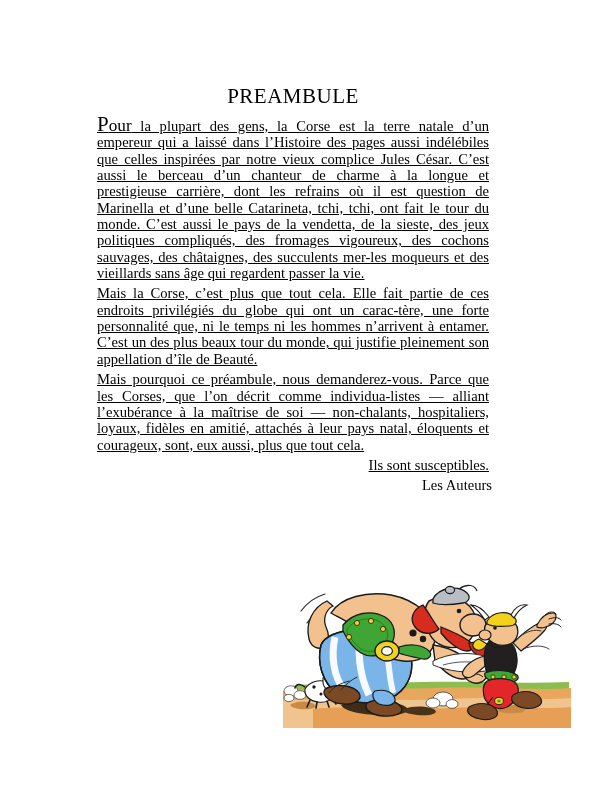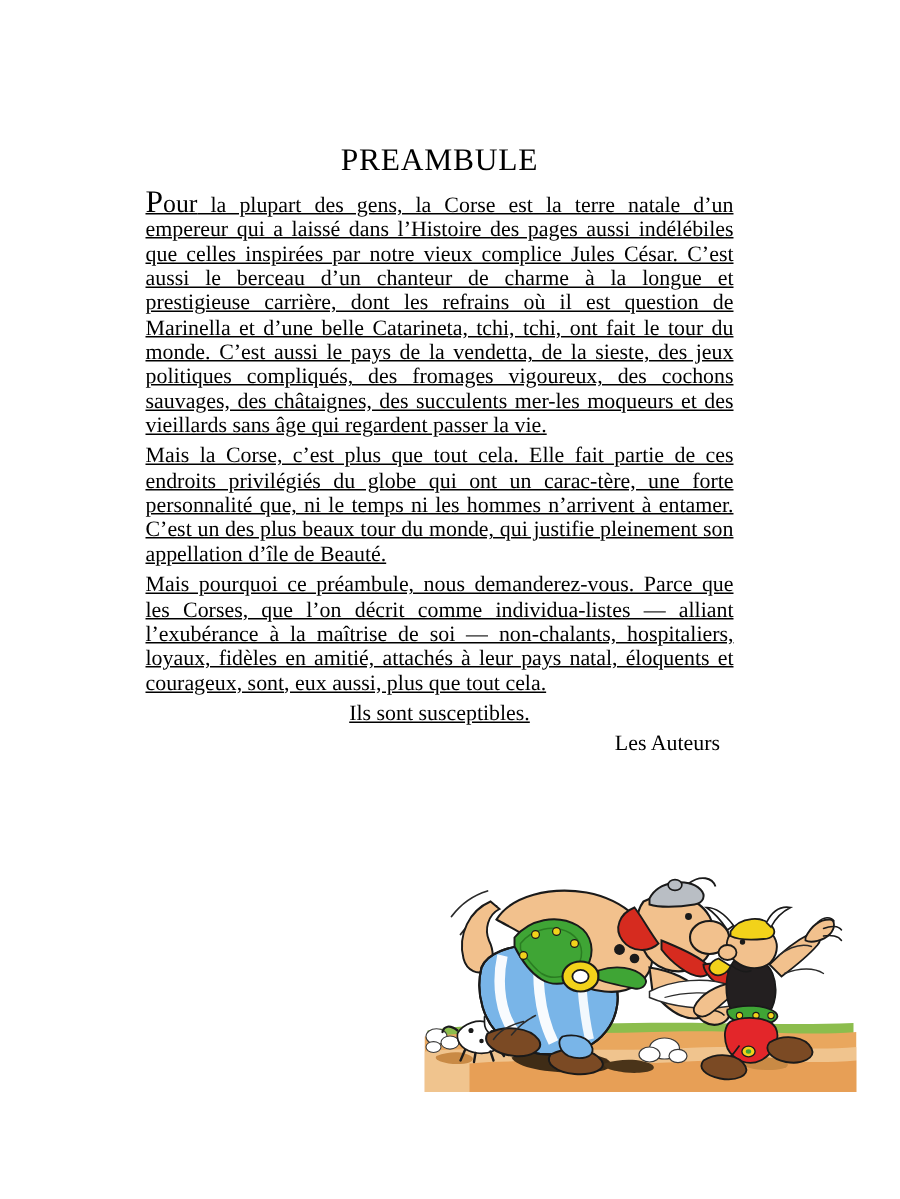--- a/index.html
+++ b/index.html
@@ -22,49 +22,49 @@
     position: absolute;
     left: 93px;
     top: 86px;
     width: 400px;
   }
 
   .doc-title {
     font-size: 21px;
     letter-spacing: 0.5px;
     text-align: center;
-    margin: 10px 0 9px 0;
+    margin: 0 0 9px 0;
     font-weight: normal;
     line-height: 1;
   }
 
   .para {
     margin: 4px;
     font-size: 14.6px;
     line-height: 16.35px;
     text-align: justify;
     text-justify: inter-word;
     hyphens: none;
     text-decoration: underline;
     -webkit-hyphens: none;
   }
   .para.last-loose {
-    text-align: center;
+    text-align: right;
   }
 
   .lead-cap {
     font-size: 21px;
     line-height: 16.35px;
   }
   .lead-rest {
     font-size: 17.2px;
   }
 
   .signature {
-    margin: 1px 12px 0 0;
+    margin: 1px 0 0 0;
     font-size: 14.6px;
     line-height: 16.35px;
     text-align: right;
     padding-right: 1px;
   }
 
   
   .illustration {
     position: absolute;
     left: 283px;

